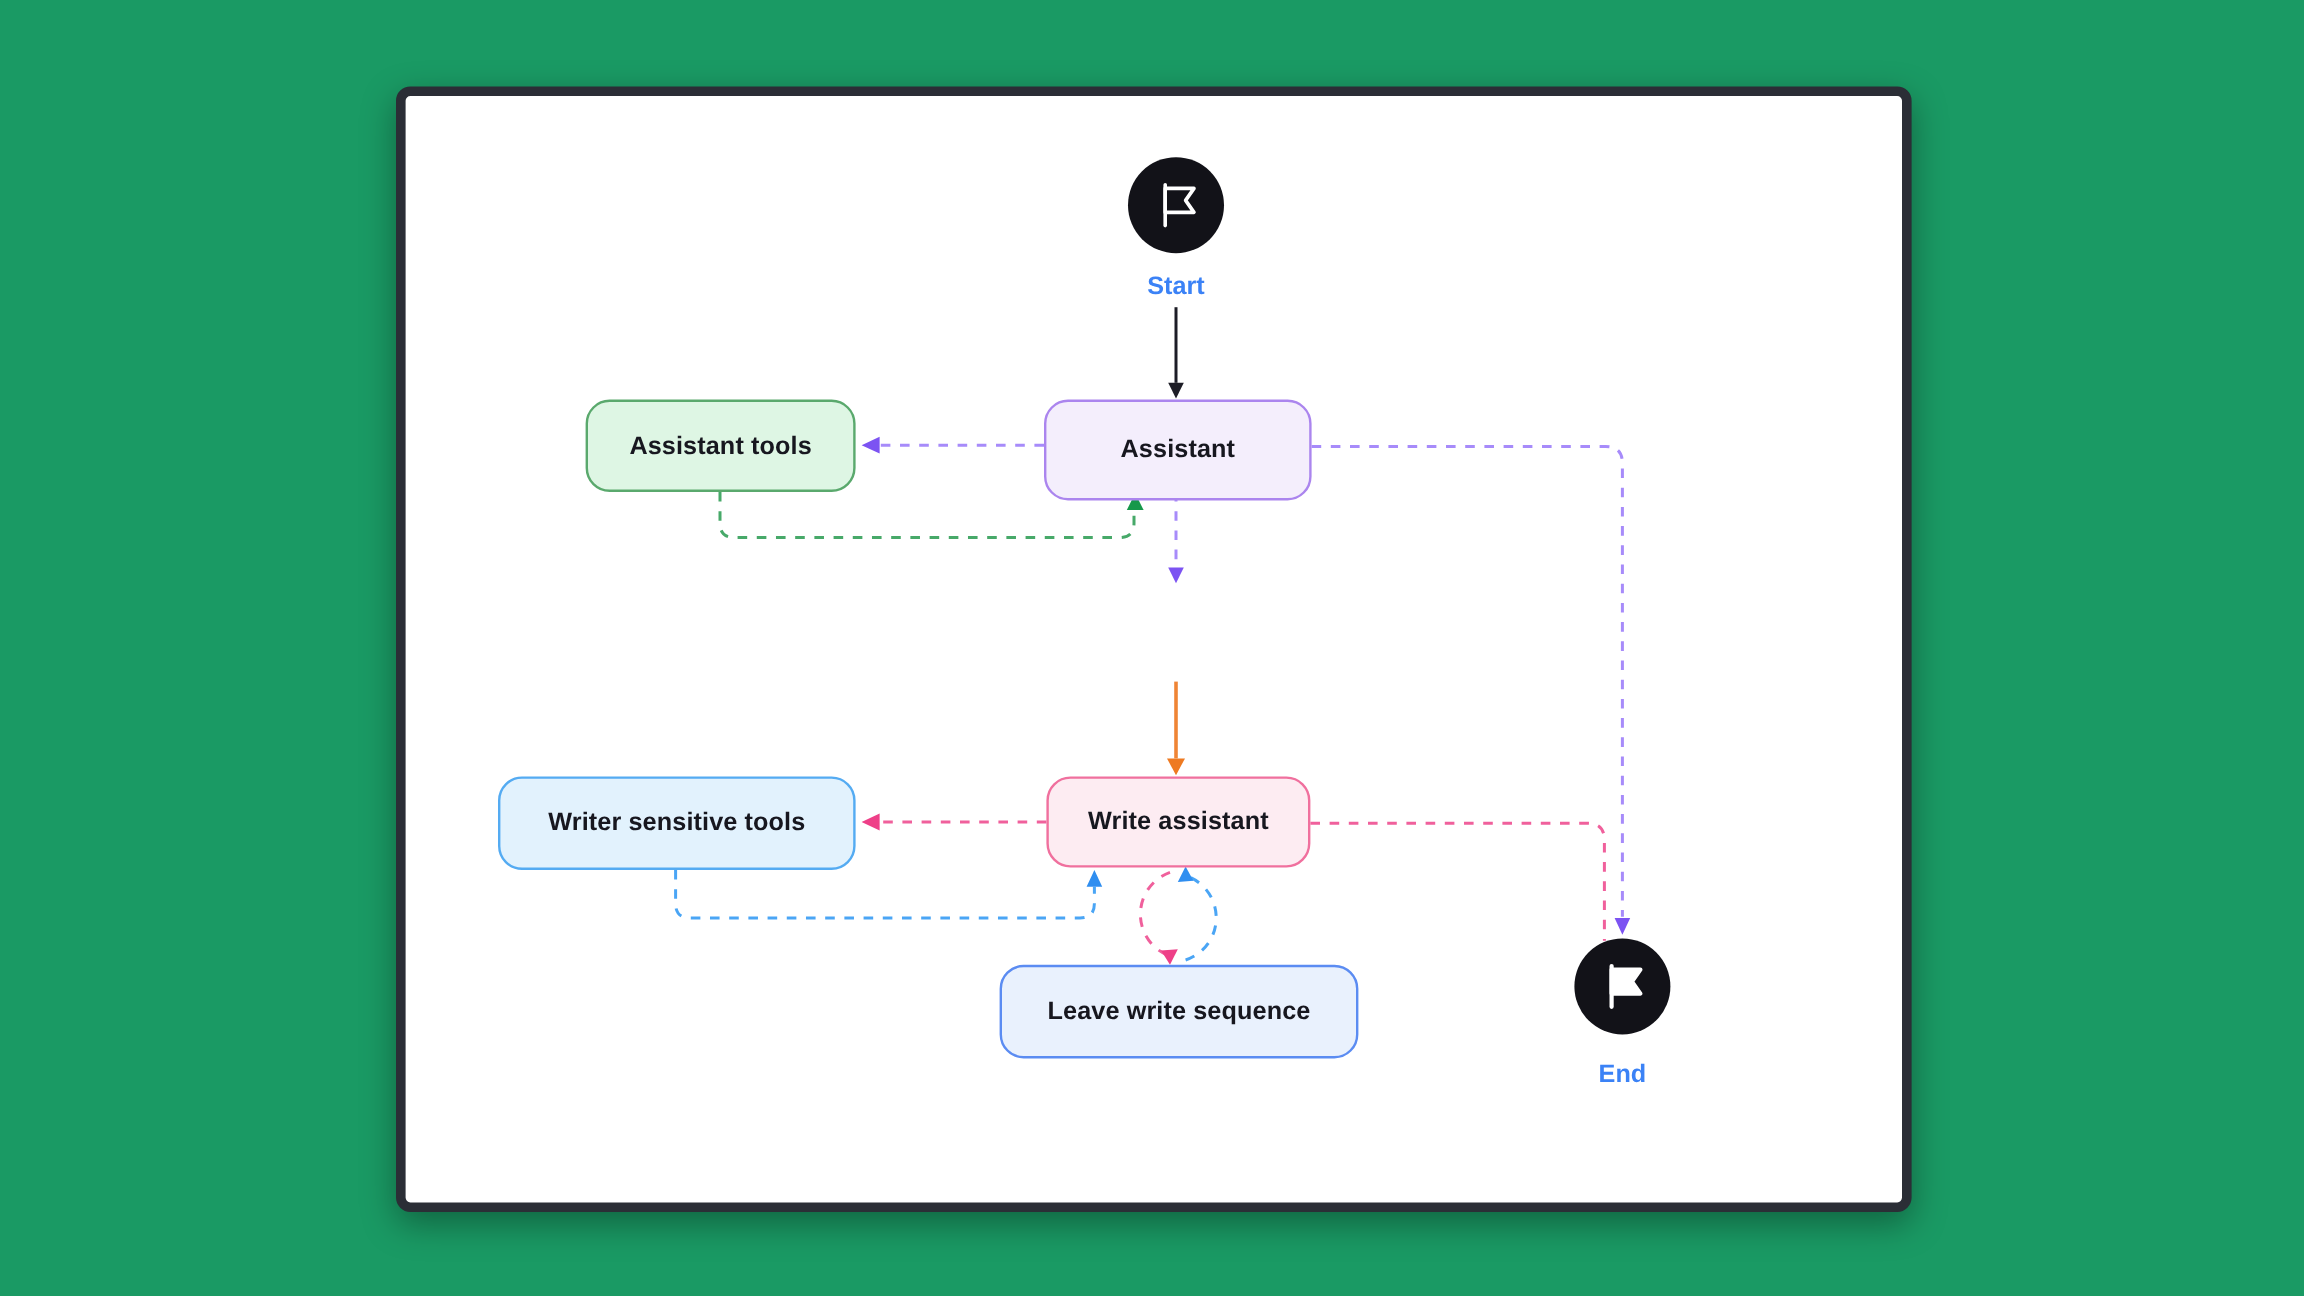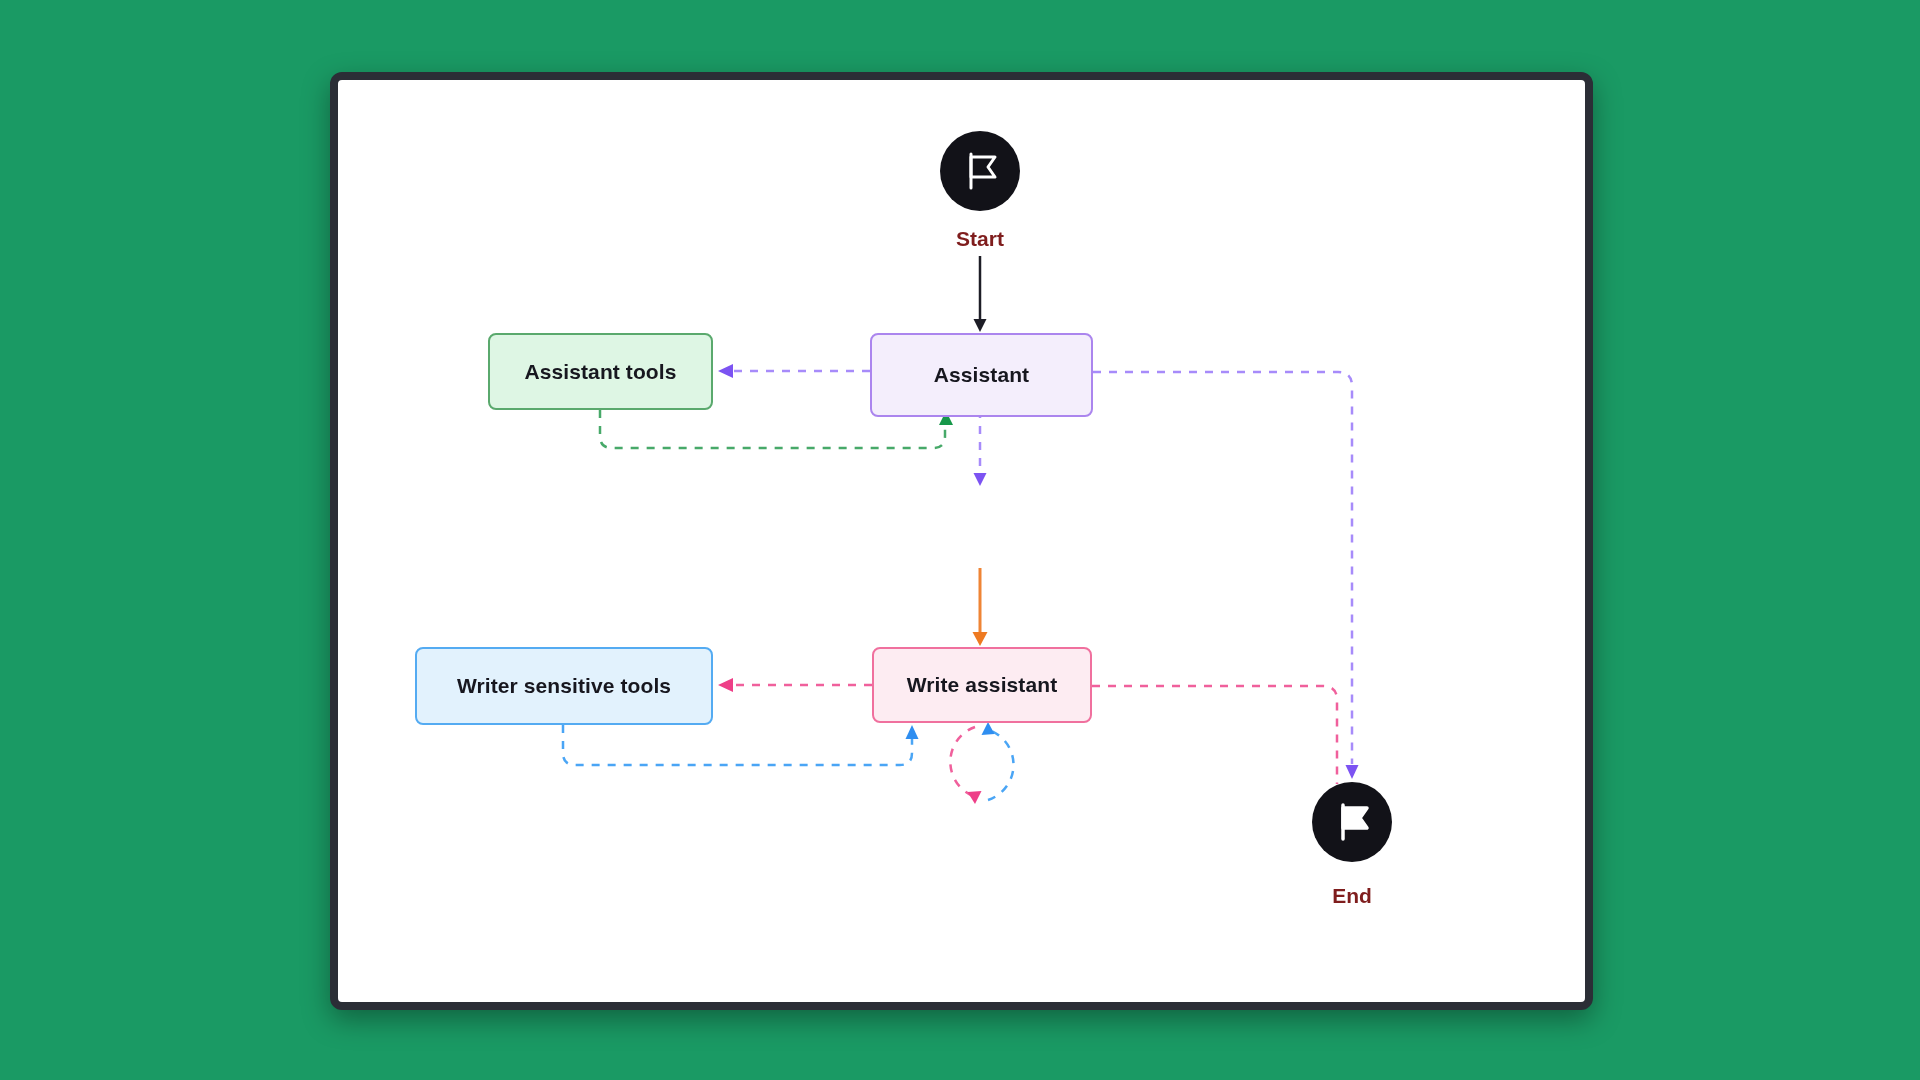--- a/index.html
+++ b/index.html
@@ -17,41 +17,41 @@
     border:8px solid #2b2e36;
     border-radius:12px;
     box-shadow:0 10px 28px rgba(0,0,0,0.35);
   }
   .card-inner { position:relative; width:100%; height:100%; }
   svg.flow { position:absolute; left:0; top:0; }
 
   .node {
     position:absolute;
     display:flex; align-items:center; justify-content:center;
-    border-radius:8px;
+    border-radius:20px;
     border:2.5px solid;
     font-weight:bold;
     font-size:21px;
     color:#17171f;
     letter-spacing:0.1px;
   }
   .node-assistant            { left:532px; top:253px; width:223px; height:84px; background:#f4eefc; border-color:#ab85ee; }
   .node-assistant-tools      { left:150px; top:253px; width:225px; height:77px; background:#def6e4; border-color:#5aa96d; }
   .node-enter-write          { left:492px; top:407px; width:298px; height:81px; background:#fdeede; border-color:#f0914d; }
   .node-write-assistant      { left:534px; top:567px; width:220px; height:76px; background:#fdecf2; border-color:#f0709e; }
   .node-writer-sensitive     { left:77px;  top:567px; width:298px; height:78px; background:#e2f2fd; border-color:#54abf2; }
   .node-leave-write          { left:495px; top:724px; width:299px; height:78px; background:#e9f1fd; border-color:#5b8cf2; }
 
   .terminal-label {
     position:absolute;
     width:140px;
     text-align:center;
     font-weight:bold;
     font-size:21px;
-    color:#7f1d1d;
+    color:#3b82f6;
   }
   .label-start { left:572px; top:147px; }
   .label-end   { left:944px; top:804px; }
 </style>
 </head>
 <body>
 
 <div class="card">
   <div class="card-inner">
 
@@ -112,18 +112,21 @@
 
 
     <div class="node node-writer-sensitive">
       <span>Writer sensitive tools</span>
     </div>
 
     <div class="node node-write-assistant">
       <span>Write assistant</span>
     </div>
 
+    <div class="node node-leave-write">
+      <span>Leave write sequence</span>
+    </div>
 
     <div class="terminal-label label-start">Start</div>
     <div class="terminal-label label-end">End</div>
 
   </div>
 </div>
 
 </body></html>

